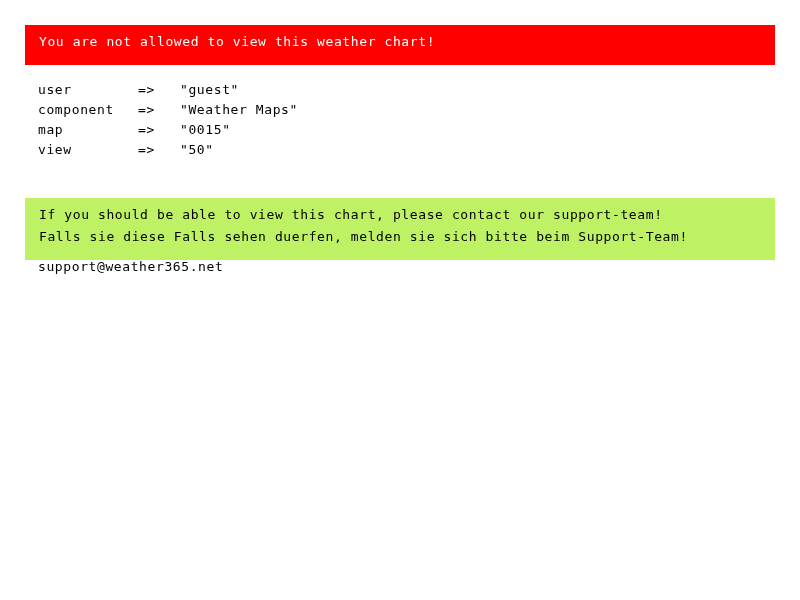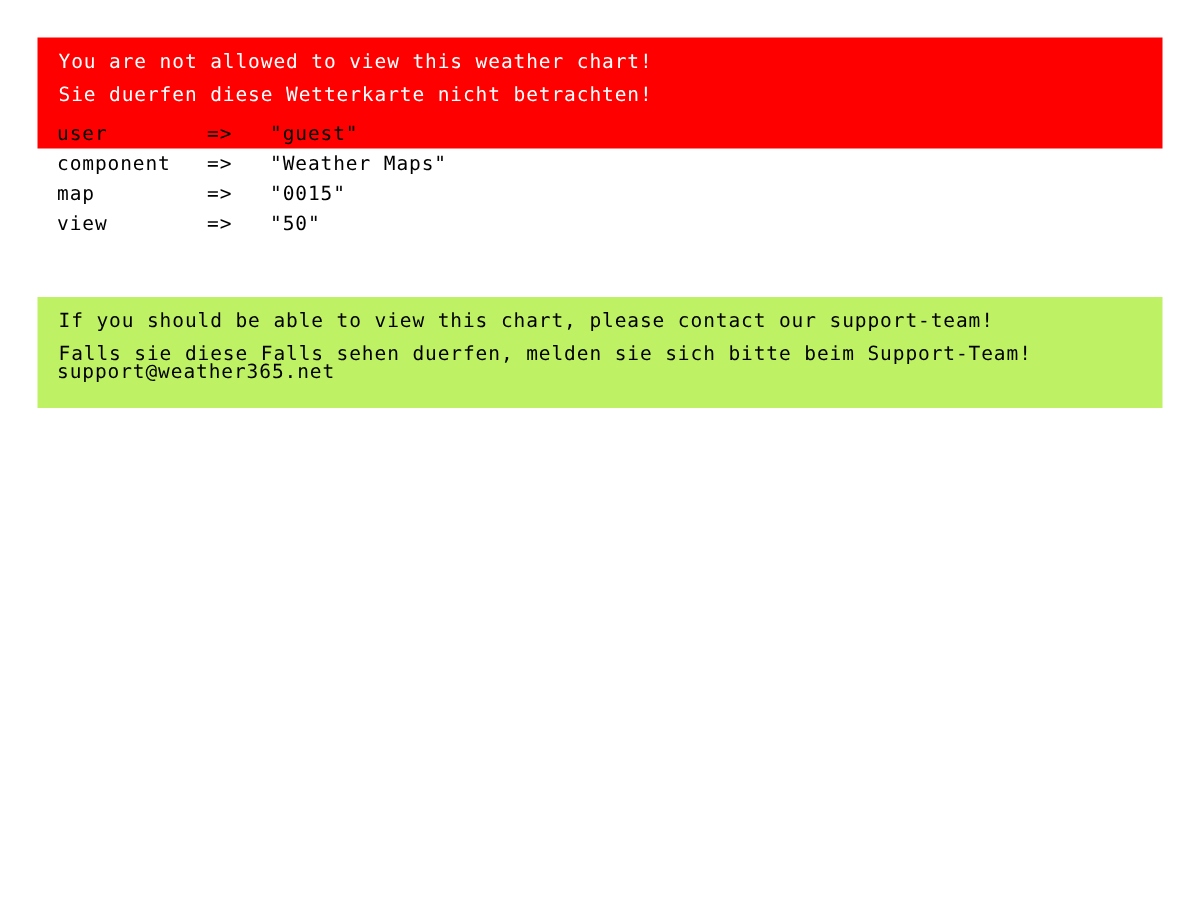--- a/index.html
+++ b/index.html
@@ -18,21 +18,21 @@
   .page {
     position: relative;
     width: 800px;
     height: 600px;
   }
   .banner {
     position: absolute;
     left: 25px;
     width: 750px;
     box-sizing: border-box;
-    padding: 6px 14px 24px 14px;
+    padding: 6px 14px 12px 14px;
     font-size: 13px;
     line-height: 22px;
     white-space: nowrap;
   }
   .banner-error {
     top: 25px;
     background: #ff0000;
     color: #ffffff;
   }
   .banner-info {
@@ -60,42 +60,41 @@
     color: #000000;
   }
   .params td.key {
     width: 100px;
   }
   .params td.arrow {
     width: 42px;
   }
   .footer {
     position: absolute;
-    top: 241px;
+    top: 259px;
     left: 38px;
     width: 735px;
     display: flex;
     justify-content: flex-start;
     align-items: baseline;
   }
   .footer-mail, .footer-copy {
     font-size: 13px;
     letter-spacing: 0.6px;
     white-space: nowrap;
     color: #000000;
   }
 </style>
 </head>
 <body>
 
 <div class="page">
 
   <div class="banner banner-error">
     <span class="banner-line">You are not allowed to view this weather chart!</span>
-    <span class="banner-line">Sie duerfen diese Wetterkarte nicht betrachten!</span>
   </div>
 
   <table class="params">
     <tbody>
         <tr>
       <td class="key">user</td>
       <td class="arrow">=&gt;</td>
       <td class="value">"guest"</td>
     </tr>
     <tr>

